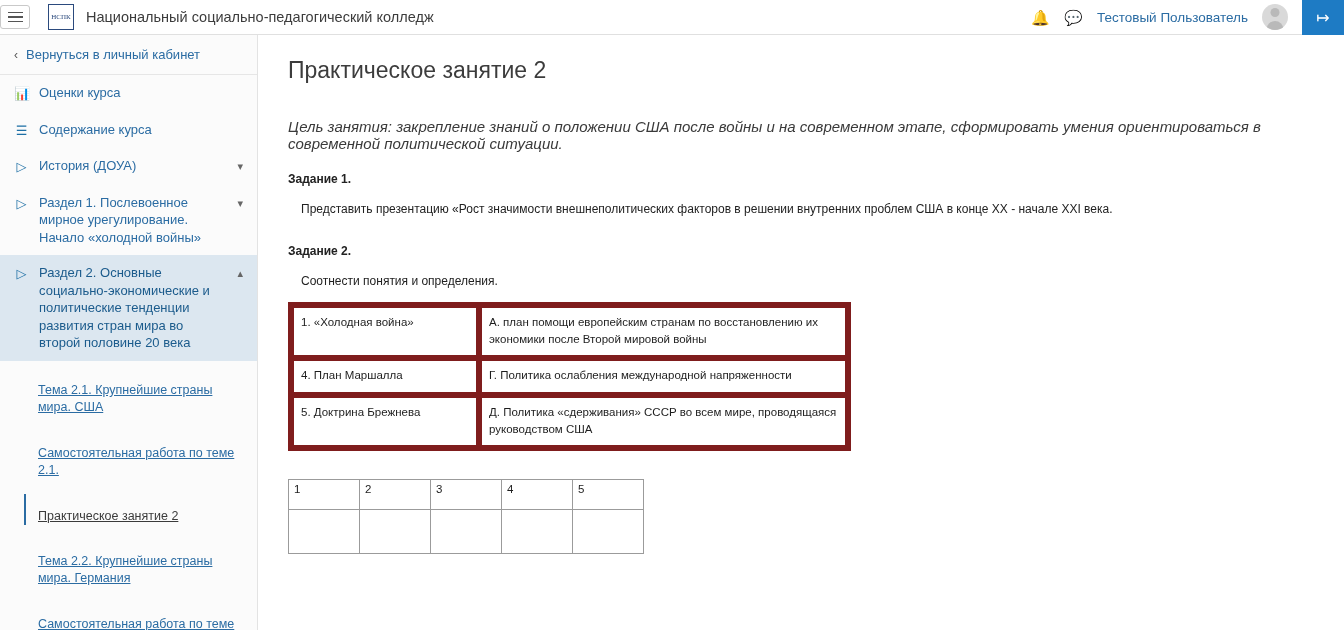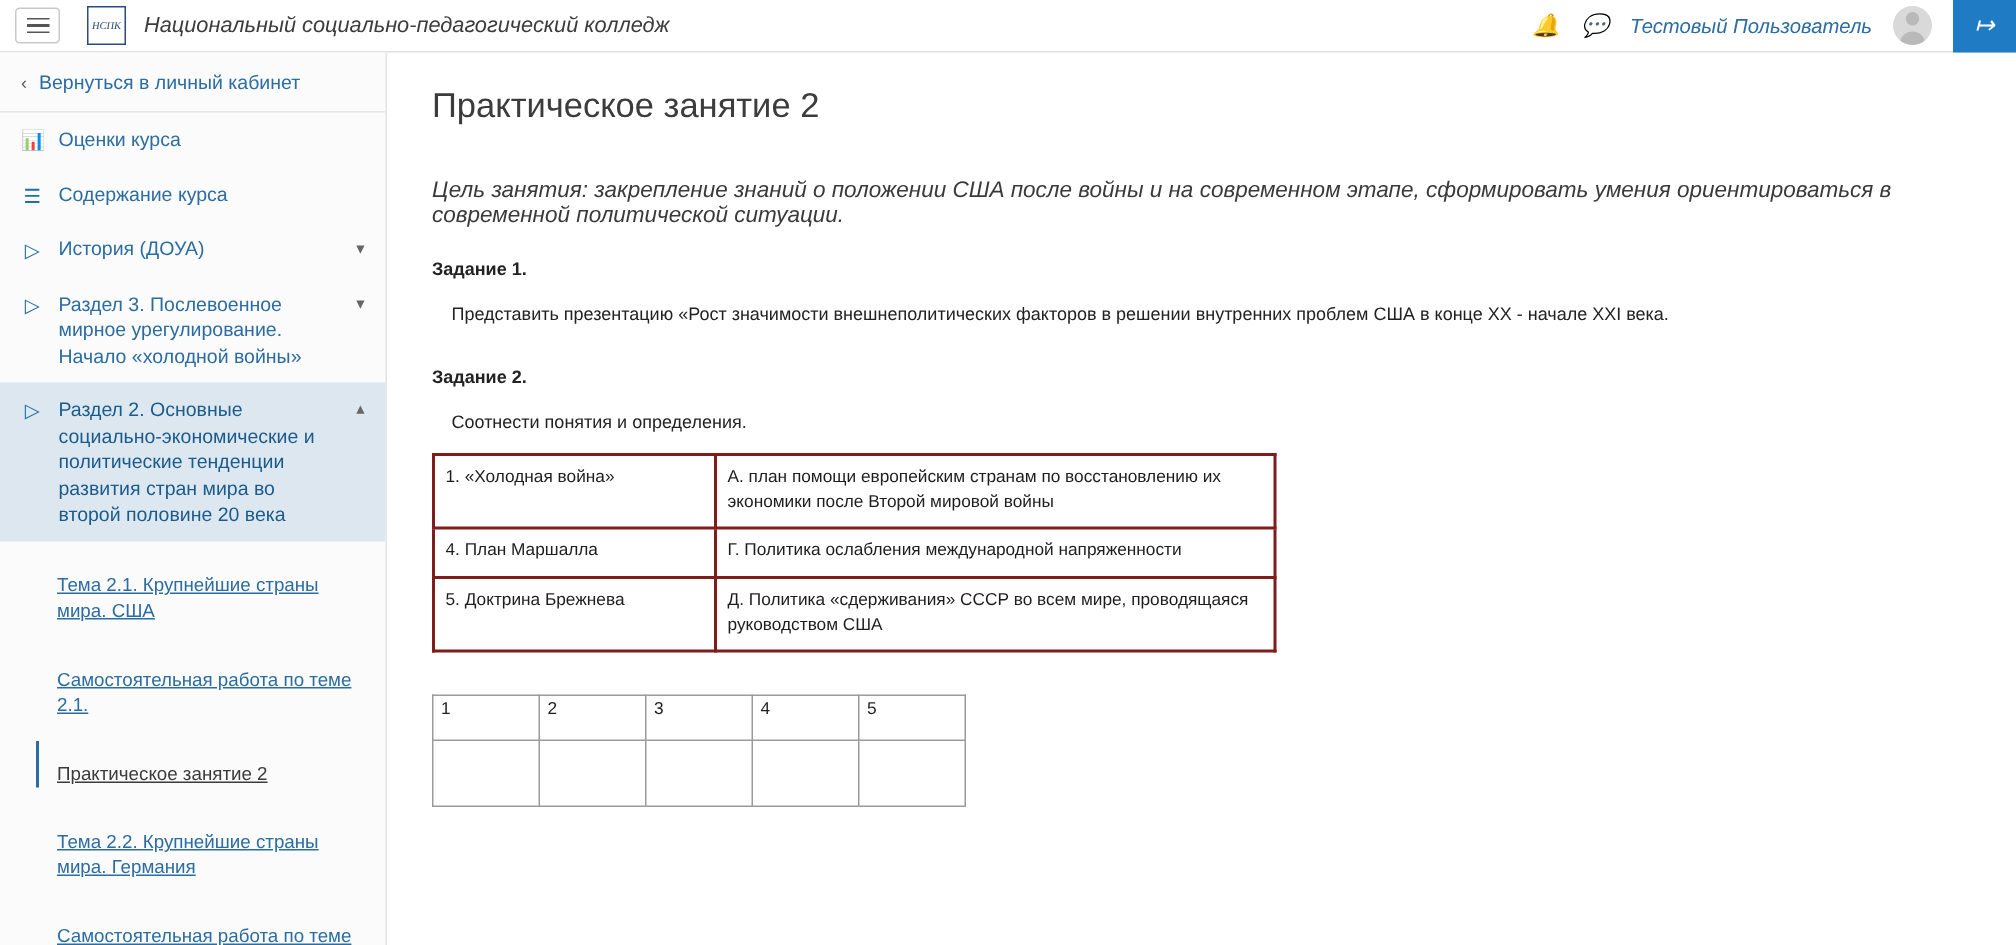--- a/index.html
+++ b/index.html
@@ -11,23 +11,22 @@
     font-family: "Liberation Sans", sans-serif;
   }
 
   
   .topbar {
     height: 35px;
     background: #ffffff;
     border-bottom: 1px solid #e0e0e0;
     display: flex;
     align-items: center;
-    padding: 0 0 0 10px;
-    position: relative;
-    font-style: italic;
+    padding: 0 0 0 0;
+    position: relative;
   }
   .hamburger {
     width: 30px; height: 24px;
     border: 1px solid #c9c9c9;
     border-radius: 3px;
     display: flex; flex-direction: column;
     align-items: center; justify-content: center;
     gap: 3px;
     cursor: pointer;
     background: #fff;
@@ -213,21 +212,21 @@
   }
   .para.tight { margin-bottom: 14px; }
 
   table.match {
     border-collapse: collapse;
     width: 563px;
     margin-bottom: 28px;
     table-layout: fixed;
   }
   table.match td {
-    border: 2px solid #7f1d1d;
+    border: 6px solid #7f1d1d;
     padding: 6px 7px 8px 7px;
     font-size: 11.5px;
     color: #1d1d1d;
     vertical-align: top;
     line-height: 1.45;
   }
   table.match td.left { width: 188px; }
 
   table.answers {
     border-collapse: collapse;
@@ -288,21 +287,21 @@
     </div>
 
     <div class="nav-item">
       <span class="ic">▷</span>
       <span class="label">История (ДОУА)</span>
       <span class="chevron">▾</span>
     </div>
 
     <div class="nav-item">
       <span class="ic">▷</span>
-      <span class="label">Раздел 3. Послевоенное мирное урегулирование. Начало «холодной войны»</span>
+      <span class="label">Раздел 1. Послевоенное мирное урегулирование. Начало «холодной войны»</span>
       <span class="chevron">▾</span>
     </div>
 
     <div class="nav-item selected">
       <span class="ic">▷</span>
       <span class="label">Раздел 2. Основные социально-экономические и политические тенденции развития стран мира во второй половине 20 века</span>
       <span class="chevron">▴</span>
     </div>
 
     <div class="subnav">

